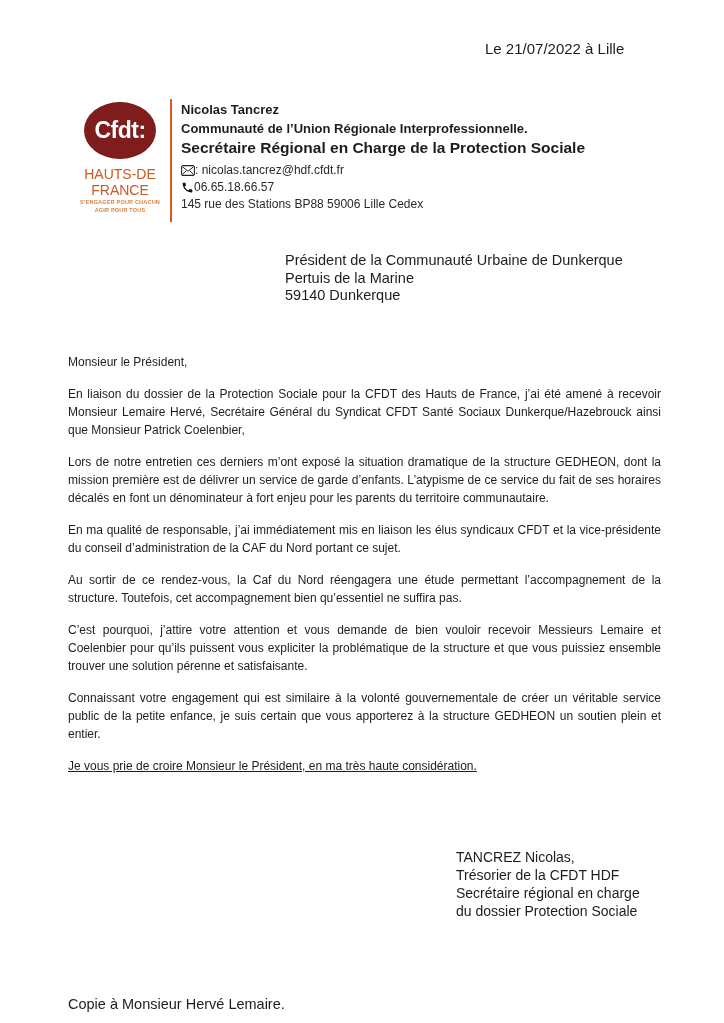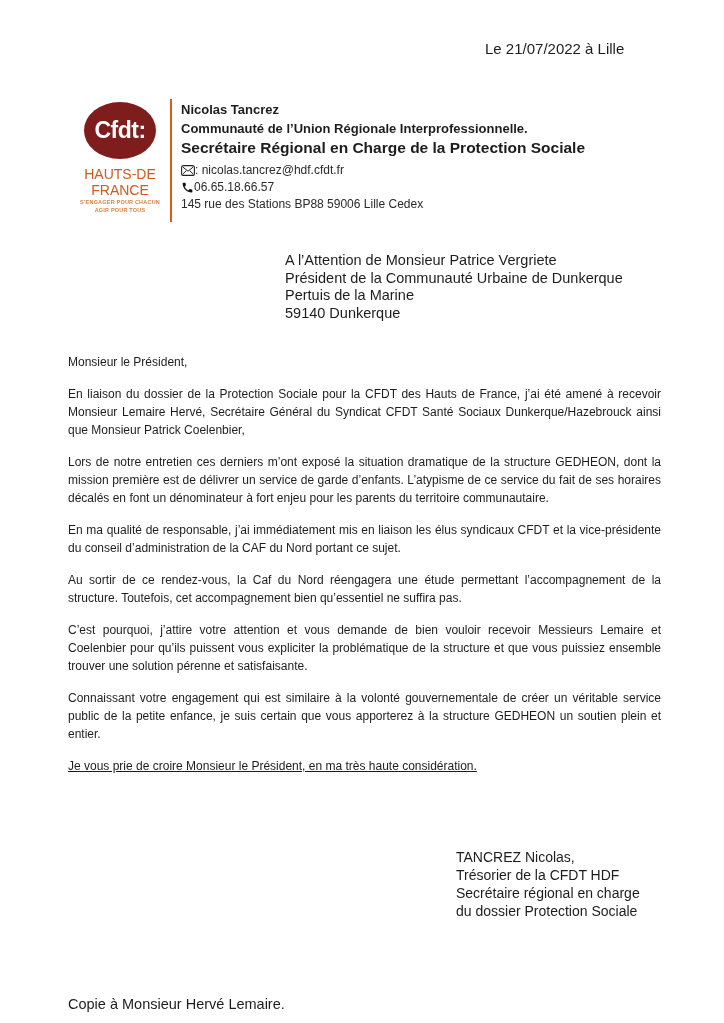--- a/index.html
+++ b/index.html
@@ -185,21 +185,20 @@
         </span>
         <span>06.65.18.66.57</span>
       </div>
       <div class="contact-row">
         <span>145 rue des Stations BP88 59006 Lille Cedex</span>
       </div>
     </div>
   </div>
 
   <div class="recipient">
-    <div>A l’Attention de Monsieur Patrice Vergriete</div>
     <div>Président de la Communauté Urbaine de Dunkerque</div>
     <div>Pertuis de la Marine</div>
     <div>59140 Dunkerque</div>
   </div>
 
   <div class="body-text">
     <p class="salutation">Monsieur le Président,</p>
     <p>En liaison du dossier de la Protection Sociale pour la CFDT des Hauts de France, j’ai été amené à recevoir Monsieur Lemaire Hervé, Secrétaire Général du Syndicat CFDT Santé Sociaux Dunkerque/Hazebrouck ainsi que Monsieur Patrick Coelenbier,</p>
     <p class="extra-gap">Lors de notre entretien ces derniers m’ont exposé la situation dramatique de la structure GEDHEON, dont la mission première est de délivrer un service de garde d’enfants. L’atypisme de ce service du fait de ses horaires décalés en font un dénominateur à fort enjeu pour les parents du territoire communautaire.</p>
     <p>En ma qualité de responsable, j’ai immédiatement mis en liaison les élus syndicaux CFDT et la vice-présidente du conseil d’administration de la CAF du Nord portant ce sujet.</p>

